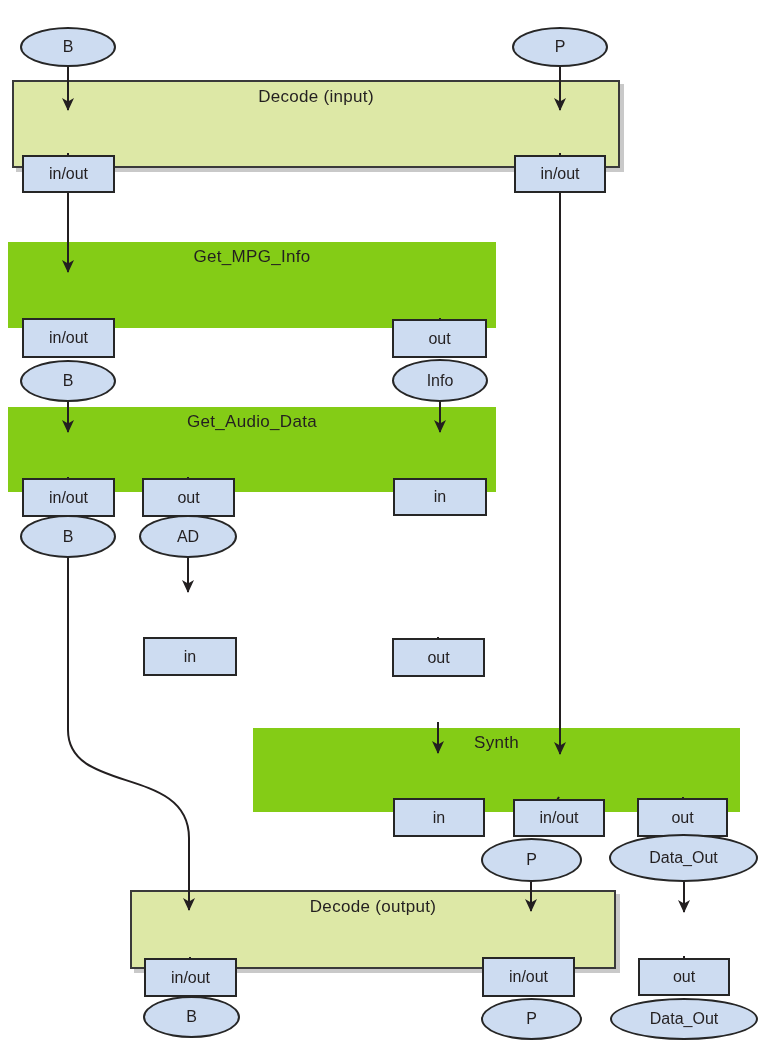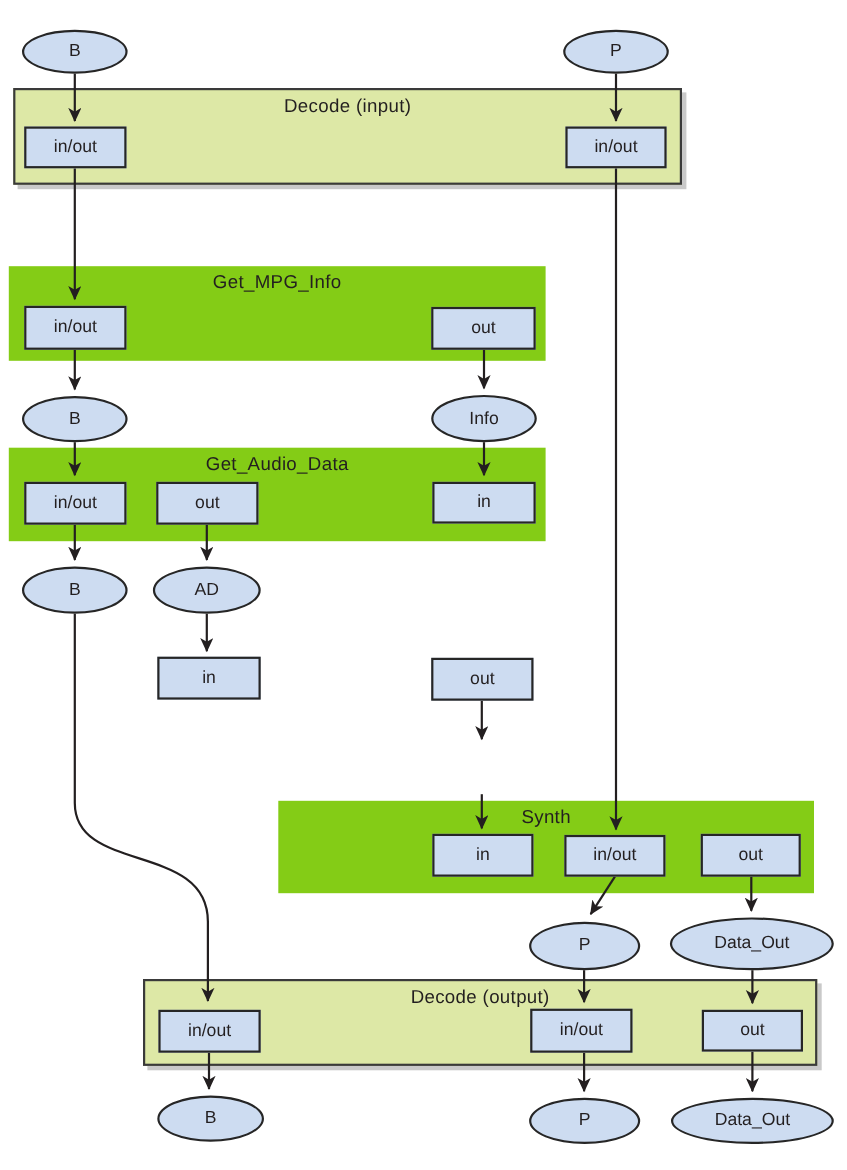--- a/index.html
+++ b/index.html
@@ -29,20 +29,21 @@
     user-select: none;
   }
   .connectors { position: absolute; left: 0; top: 0; z-index: 2; }
   .port {
     position: absolute; z-index: 3;
     background: #cddcf1;
     border: 2px solid #262626;
     box-sizing: border-box;
     display: flex; align-items: center; justify-content: center;
     font-size: 16px;
+    margin-top: 40px;
   }
   .ellipse {
     position: absolute; z-index: 3;
     background: #cddcf1;
     border: 2px solid #262626;
     border-radius: 50%;
     box-sizing: border-box;
     display: flex; align-items: center; justify-content: center;
     font-size: 16px;
   }
@@ -57,21 +58,21 @@
   </div>
   <div class="group orange" style="left:8px;top:242px;width:488px;height:86px">
     <span class="gtitle">Get_MPG_Info</span>
   </div>
   <div class="group orange" style="left:8px;top:407px;width:488px;height:85px">
     <span class="gtitle">Get_Audio_Data</span>
   </div>
   <div class="group orange" style="left:253px;top:728px;width:487px;height:84px">
     <span class="gtitle">Synth</span>
   </div>
-  <div class="group green" style="left:130px;top:890px;width:613px;height:79px">
+  <div class="group green" style="left:130px;top:890px;width:486px;height:79px">
     <span class="gtitle">Decode (output)</span>
   </div>
 
   <svg class="connectors" width="770" height="1064" viewBox="0 0 770 1064">
     <defs>
       <marker id="ah" markerUnits="userSpaceOnUse" markerWidth="16" markerHeight="14" refX="12" refY="6" orient="auto">
         <path d="M0 0 L13 6 L0 12 L3.5 6 Z" fill="#231f20"></path>
       </marker>
     </defs>
     <g stroke="#231f20" stroke-width="2" fill="none">

